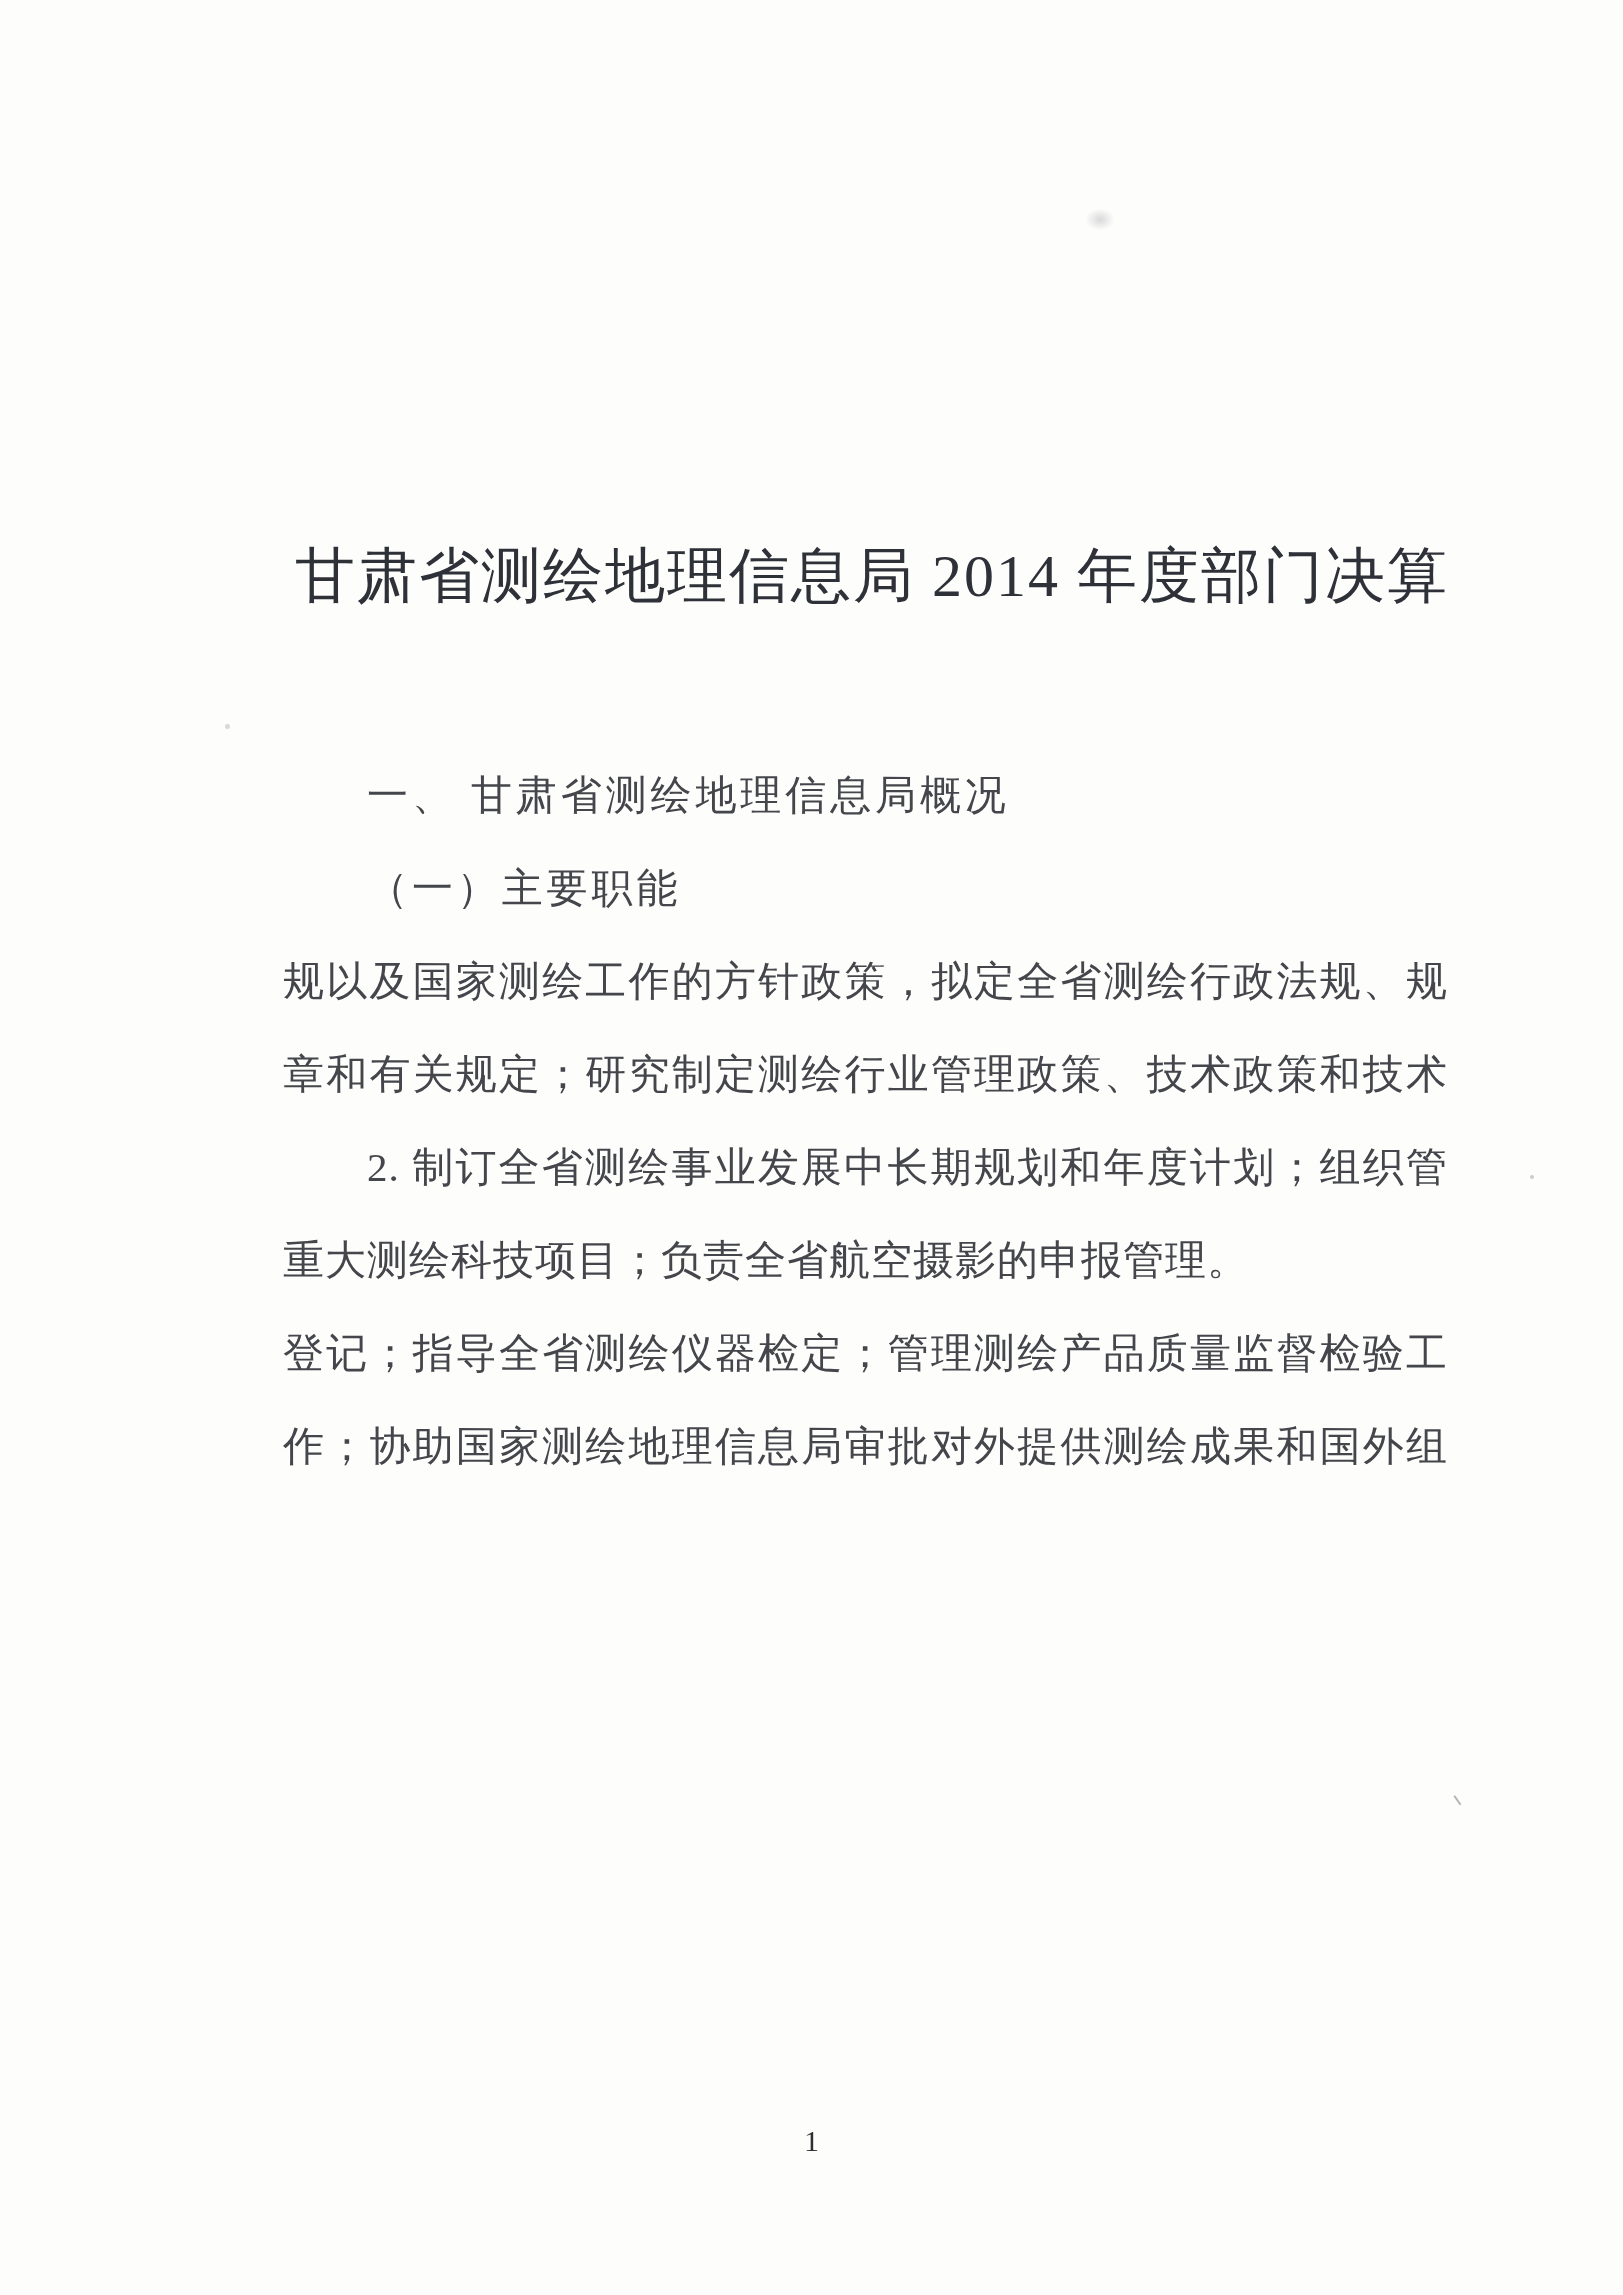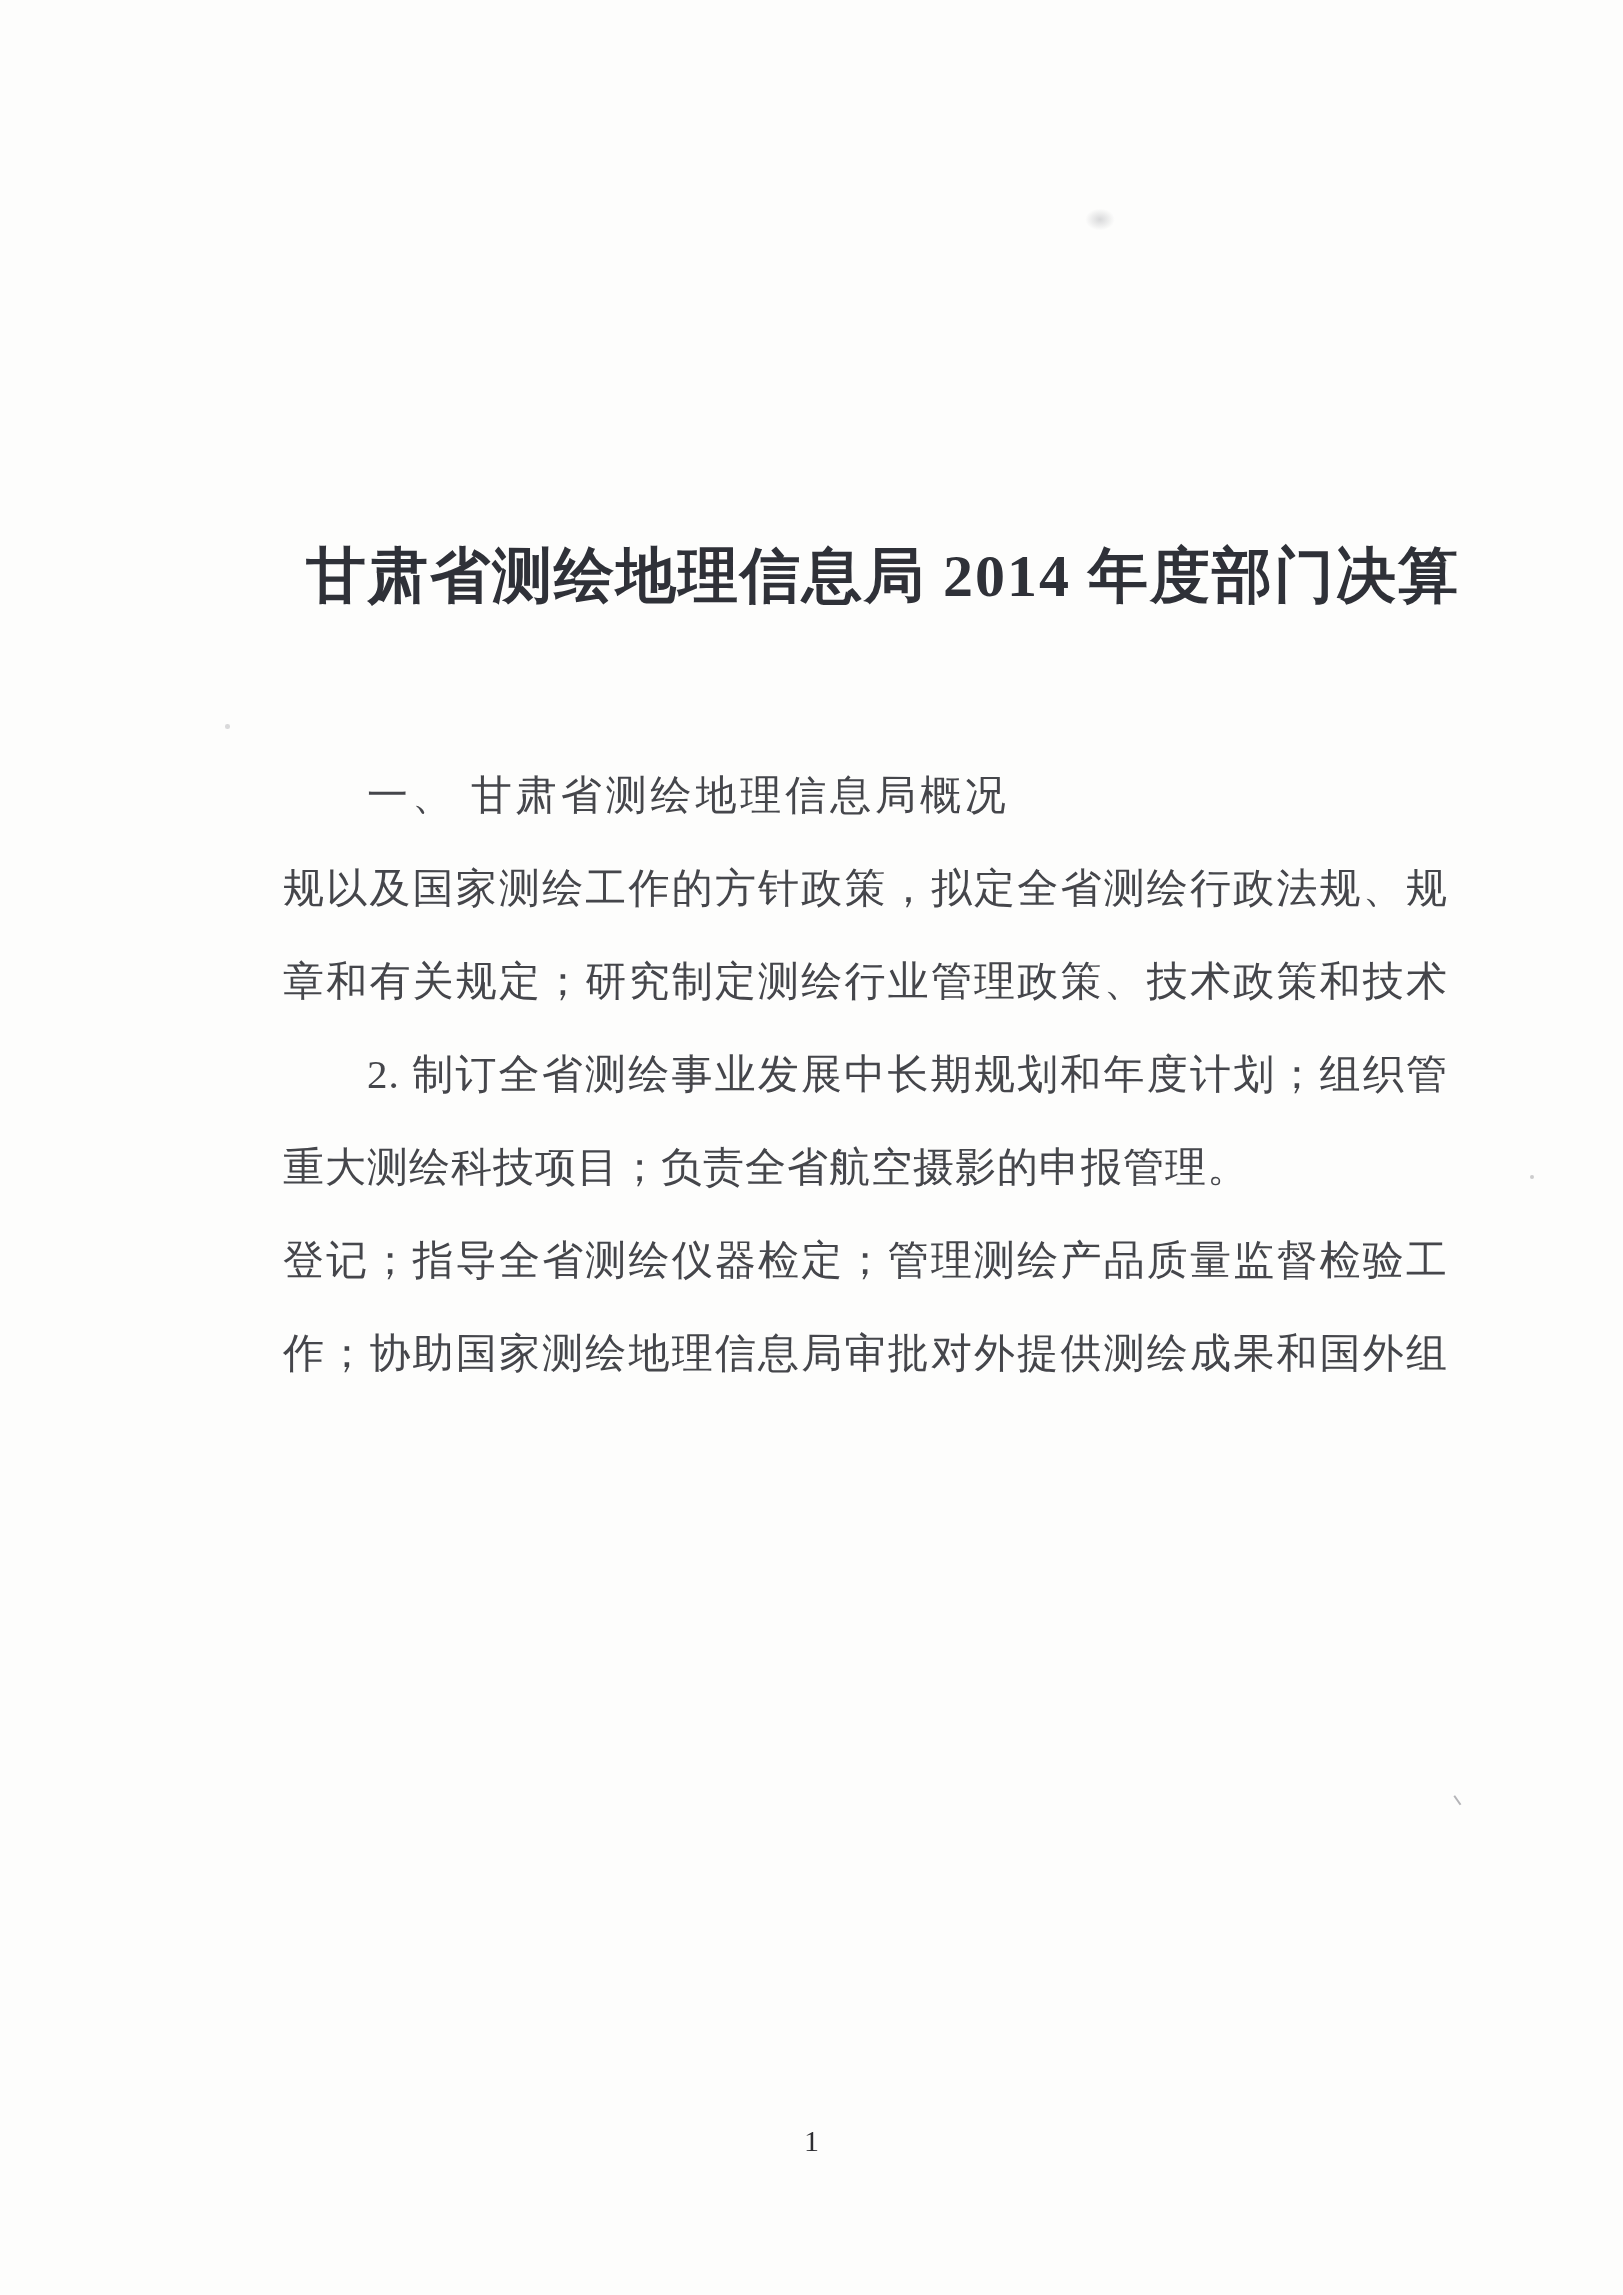--- a/index.html
+++ b/index.html
@@ -16,23 +16,23 @@
     color: #45464b;
   }
   
   .doc-title {
     position: absolute;
     left: 295px;
     width: 1165px;
     top: 528px;
     height: 97px;
     line-height: 97px;
-    text-align: right;
+    text-align: left;
     font-size: 60px;
-    font-weight: 700;
+    font-weight: 400;
     letter-spacing: 2px;
     color: #2f3138;
     white-space: nowrap;
   }
   
   .text-block {
     position: absolute;
     left: 283px;
     top: 749px;
     width: 1165px;
@@ -100,20 +100,21 @@
 
   <div class="artifact smudge-top"></div>
   <div class="artifact dot-left"></div>
   <div class="artifact dot-right"></div>
   <div class="artifact tick-mark"></div>
 
   <div class="doc-title">甘肃省测绘地理信息局 2014 年度部门决算</div>
 
   <div class="text-block">
     <div class="line heading indent">一、 甘肃省测绘地理信息局概况</div>
+    <div class="line heading indent">（一）主要职能</div>
 
     <div class="line">规以及国家测绘工作的方针政策，拟定全省测绘行政法规、规</div>
     <div class="line">章和有关规定；研究制定测绘行业管理政策、技术政策和技术</div>
 
     <div class="line indent">2. 制订全省测绘事业发展中长期规划和年度计划；组织管</div>
     <div class="line short">重大测绘科技项目；负责全省航空摄影的申报管理。</div>
 
     <div class="line">登记；指导全省测绘仪器检定；管理测绘产品质量监督检验工</div>
     <div class="line">作；协助国家测绘地理信息局审批对外提供测绘成果和国外组</div>
   </div>

